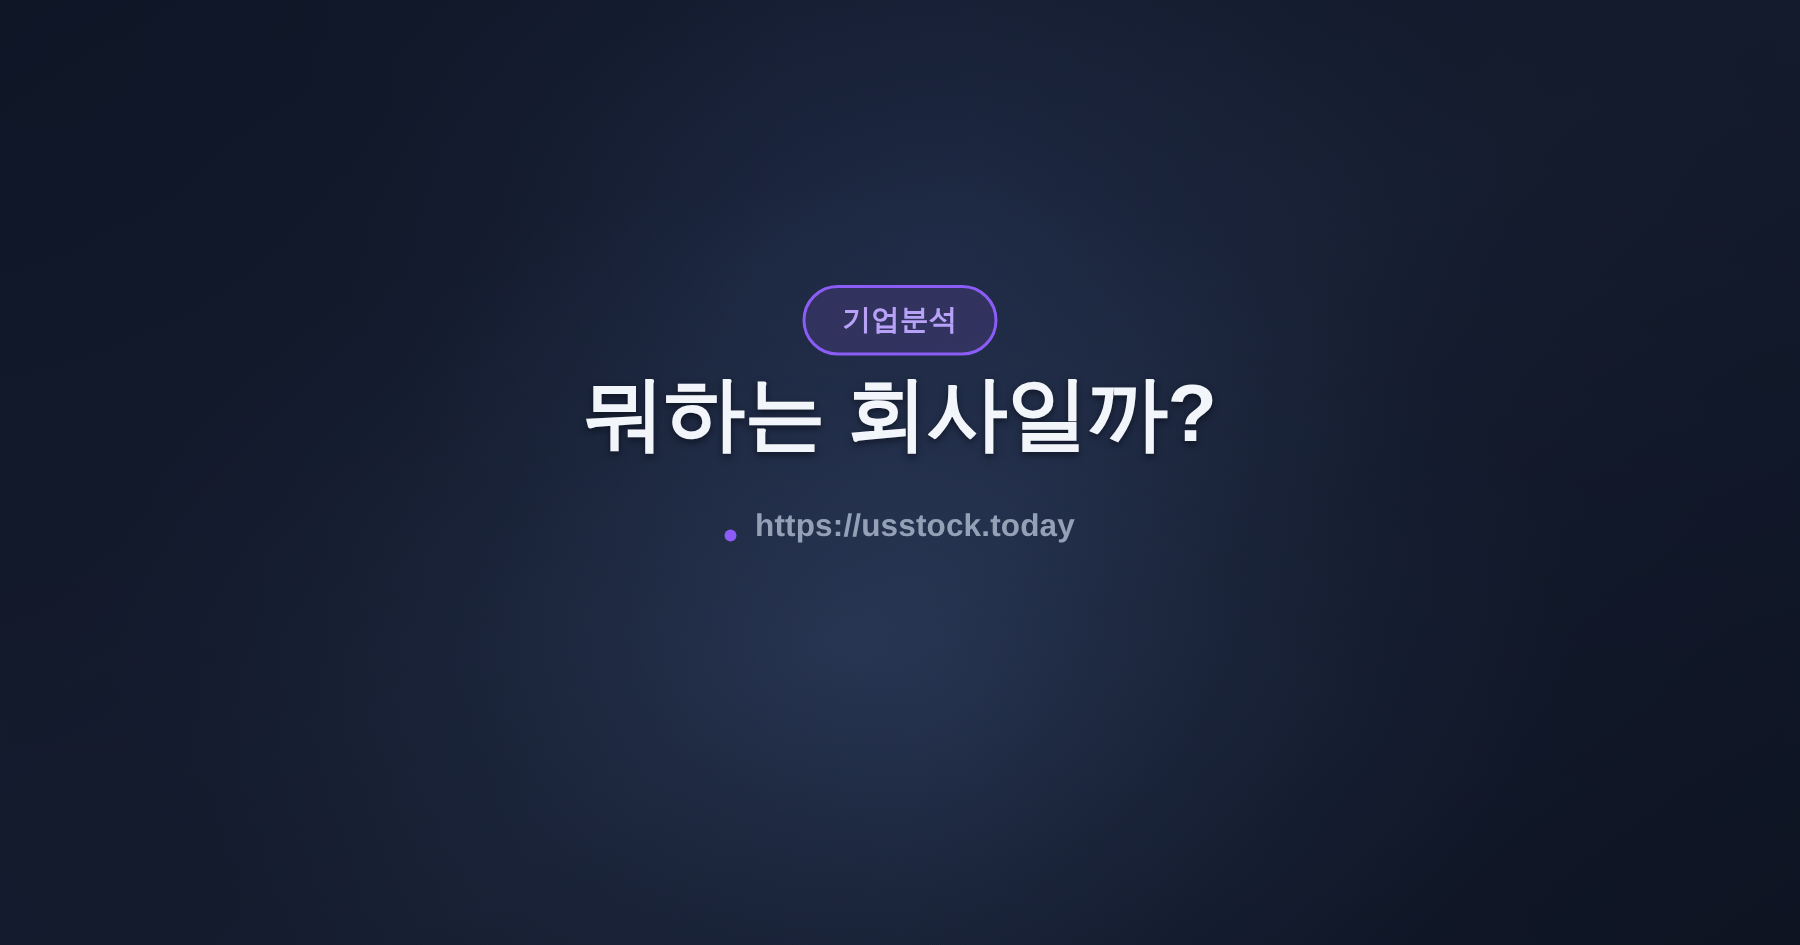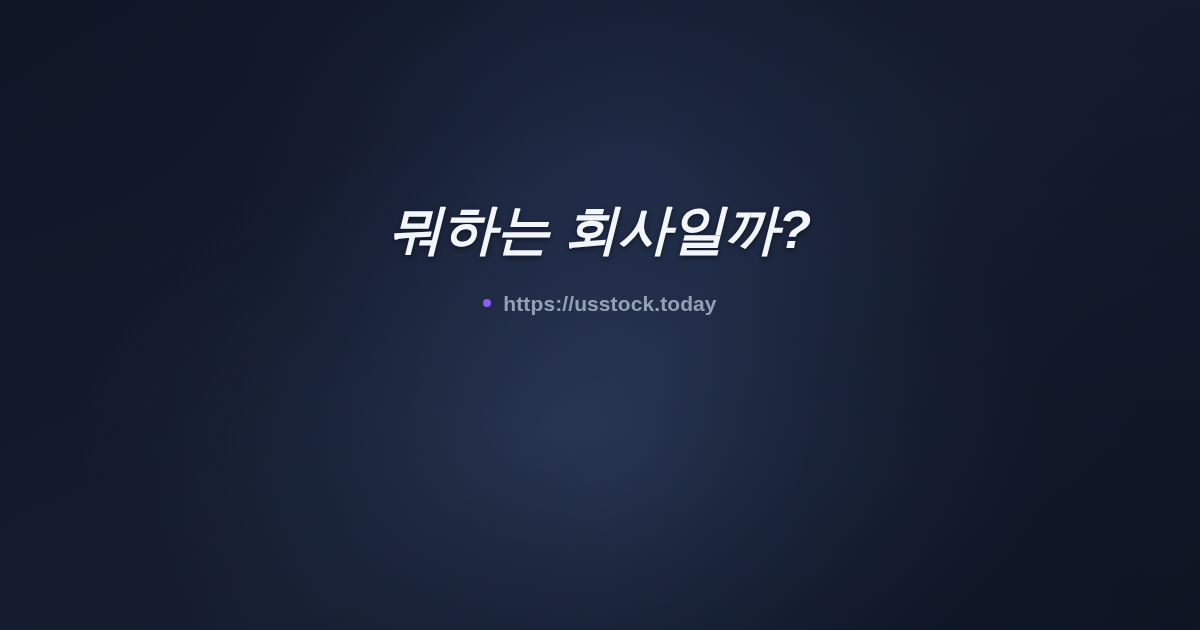--- a/index.html
+++ b/index.html
@@ -83,25 +83,25 @@
     color: #f2f5fa;
     font-size: 54px;
     font-weight: 700;
     line-height: 1.16;
     letter-spacing: -0.5px;
     text-shadow: 0 2px 5px rgba(6, 10, 20, 0.60);
     max-width: 1040px;
   }
 
   .headline-line-1 { margin-top: 29px; }
-  .headline-line-2 { margin-top: 8px; font-style: italic; }
+  .headline-line-2 { margin-top: 8px; }
 
   .site-url-row {
     display: flex;
-    align-items: center;
+    align-items: flex-end;
     gap: 12px;
     margin-top: 32px;
   }
 
   .url-bullet {
     width: 8px;
     height: 8px;
     border-radius: 50%;
     background: #8b5cf6;
     flex: 0 0 auto;
@@ -118,20 +118,23 @@
 </style>
 </head>
 <body>
 
 <div class="og-card">
 
   <div class="noise-veil"></div>
 
   <div class="content">
 
+    <div class="category-badge">
+      <span class="category-badge-label">기업분석</span>
+    </div>
 
 
     <h1 class="headline headline-line-2">뭐하는 회사일까?</h1>
 
     <div class="site-url-row">
       <span class="url-bullet"></span>
       <span class="site-url-text">https://usstock.today</span>
     </div>
 
   </div>

